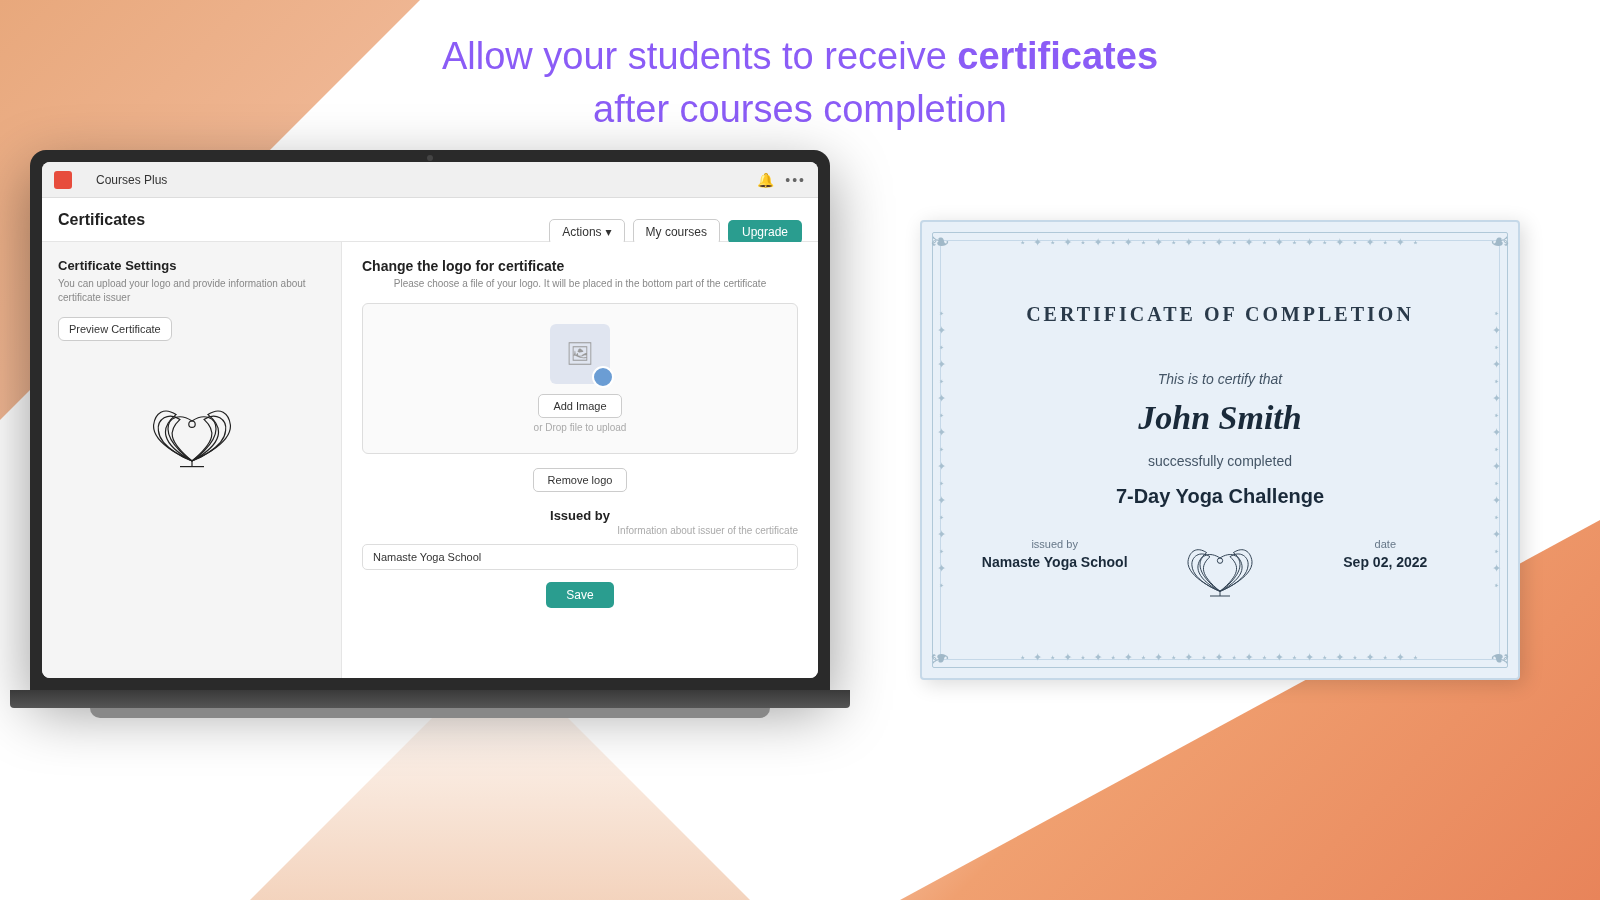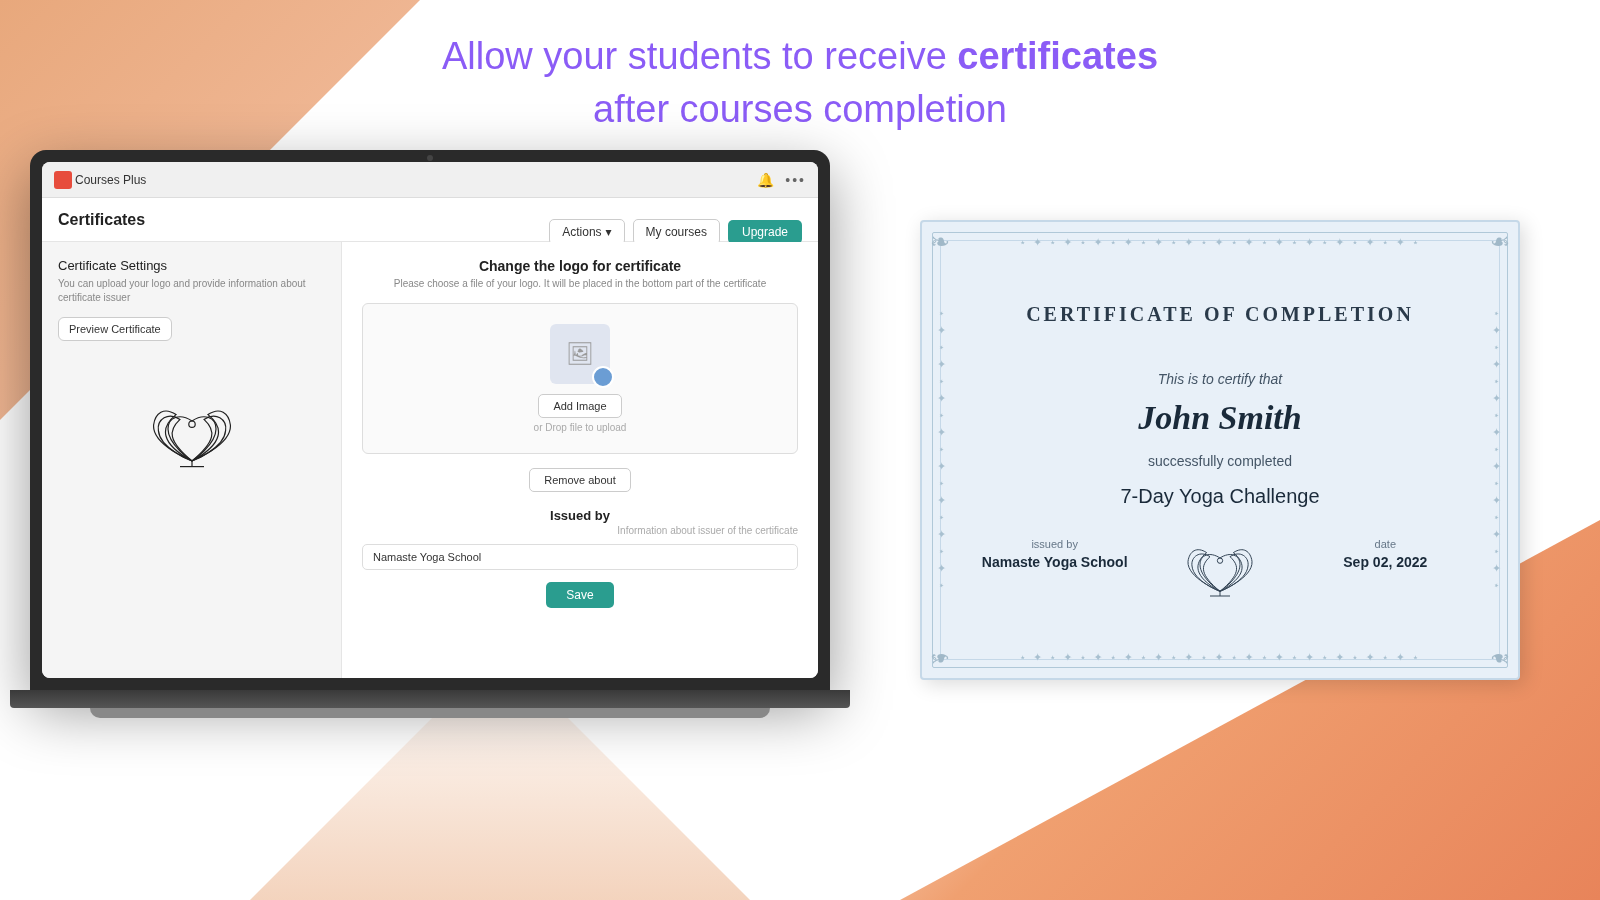--- a/index.html
+++ b/index.html
@@ -123,21 +123,21 @@
       padding: 6px 12px;
       display: flex;
       align-items: center;
       justify-content: space-between;
       border-bottom: 1px solid #ddd;
       height: 36px;
     }
     .titlebar-left {
       display: flex;
       align-items: center;
-      gap: 3px;
+      gap: 24px;
     }
     .app-icon {
       width: 18px; height: 18px;
       background: #e74c3c;
       border-radius: 3px;
     }
     .app-name {
       font-size: 12px;
       color: #333;
       font-weight: 500;
@@ -219,21 +219,21 @@
 
     
     .sidebar {
       width: 300px;
       padding: 16px;
       background: #f5f5f5;
       border-right: 1px solid #e5e5e5;
     }
     .sidebar-section-title {
       font-size: 13px;
-      font-weight: 400;
+      font-weight: 700;
       color: #222;
       margin-bottom: 4px;
     }
     .sidebar-description {
       font-size: 10px;
       color: #888;
       margin-bottom: 12px;
       line-height: 1.4;
     }
     .btn-preview {
@@ -260,21 +260,21 @@
     .right-panel {
       flex: 1;
       padding: 16px 20px;
       background: #fff;
       overflow-y: auto;
     }
     .panel-title {
       font-size: 14px;
       font-weight: 600;
       color: #222;
-      text-align: center;
+      text-align: left;
       margin-bottom: 4px;
     }
     .panel-subtitle {
       font-size: 10px;
       color: #888;
       text-align: center;
       margin-bottom: 14px;
     }
 
     .upload-area {
@@ -494,21 +494,21 @@
       margin-bottom: 16px;
       font-family: serif;
     }
     .cert-completed-text {
       font-size: 14px;
       color: #445566;
       margin-bottom: 16px;
     }
     .cert-course-name {
       font-size: 20px;
-      font-weight: 400;
+      font-weight: 700;
       color: #1a2a3a;
       margin-bottom: 30px;
     }
     .cert-footer {
       display: flex;
       justify-content: space-between;
       align-items: flex-start;
       width: 100%;
       margin-top: 10px;
     }
@@ -605,21 +605,21 @@
             <div class="panel-subtitle">Please choose a file of your logo. It will be placed in the bottom part of the certificate</div>
 
             <div class="upload-area">
               <div class="upload-image-placeholder">
                 <span class="upload-image-icon">🖼</span>
               </div>
               <button class="btn-add-image">Add Image</button>
               <div class="upload-or-drop">or Drop file to upload</div>
             </div>
 
-            <button class="btn-remove-logo">Remove about</button>
+            <button class="btn-remove-logo">Remove logo</button>
 
             <div class="issued-by-section">
               <div class="issued-by-label">Issued by</div>
               <div class="issued-by-hint">Information about issuer of the certificate</div>
             </div>
             <input class="issued-by-input" type="text" value="Namaste Yoga School" style="">
 
             <button class="btn-save">Save</button>
           </div>
         </div>

